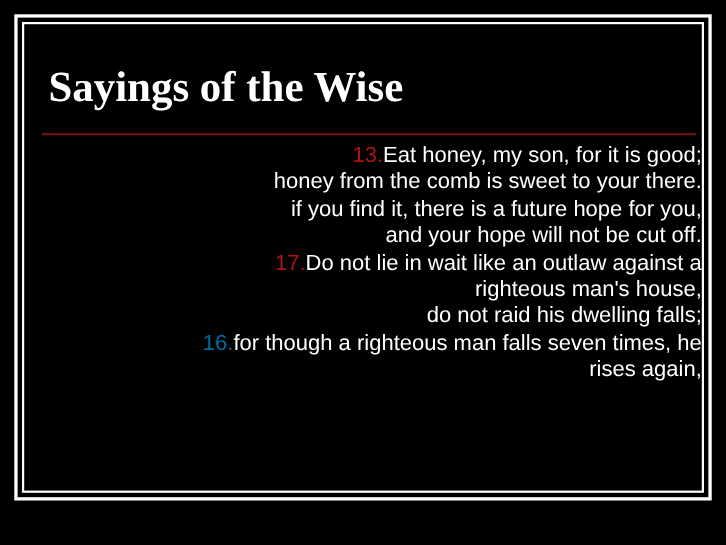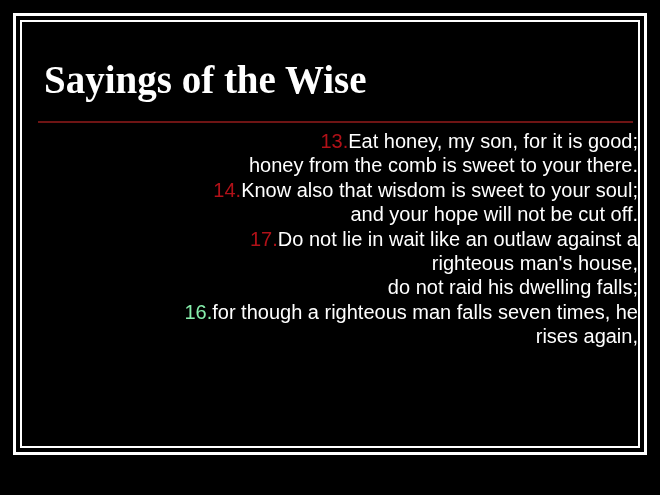--- a/index.html
+++ b/index.html
@@ -116,27 +116,27 @@
     <h1 class="slide-title">Sayings of the Wise</h1>
   </div>
   <div class="title-rule"></div>
 
   <div class="body-block">
       <div class="verse">
         <span class="vline first"><span class="vnum" style="color: rgb(177, 17, 24);">13.</span><span>Eat honey, my son, for it is good;</span></span>
         <span class="vline ind1"><span>honey from the comb is sweet to your there.</span></span>
       </div>
       <div class="verse">
-        <span class="vline first"><span class="vnum" style="color: rgb(177, 17, 24);">14.</span><span>Know also that wisdom is sweet to your soul;</span></span>
+        <span class="vline ind1"><span>if you find it, there is a future hope for you,</span></span>
         <span class="vline ind1"><span>and your hope will not be cut off.</span></span>
       </div>
       <div class="verse">
         <span class="vline first"><span class="vnum" style="color: rgb(177, 17, 24);">17.</span><span>Do not lie in wait like an outlaw against a</span></span>
         <span class="vline ind2"><span>righteous man's house,</span></span>
         <span class="vline ind1"><span>do not raid his dwelling falls;</span></span>
       </div>
       <div class="verse">
-        <span class="vline first"><span class="vnum" style="color: #86efac;">16.</span><span>for though a righteous man falls seven times, he</span></span>
+        <span class="vline first"><span class="vnum" style="color: #0369a1;">16.</span><span>for though a righteous man falls seven times, he</span></span>
         <span class="vline ind2"><span>rises again,</span></span>
       </div>
     </div>
 
 </div>
 
 </body></html>

